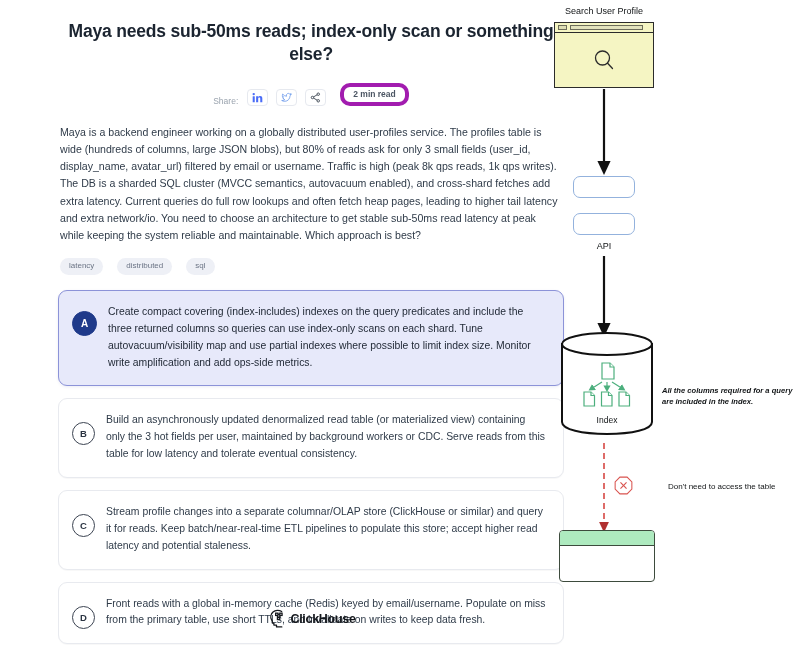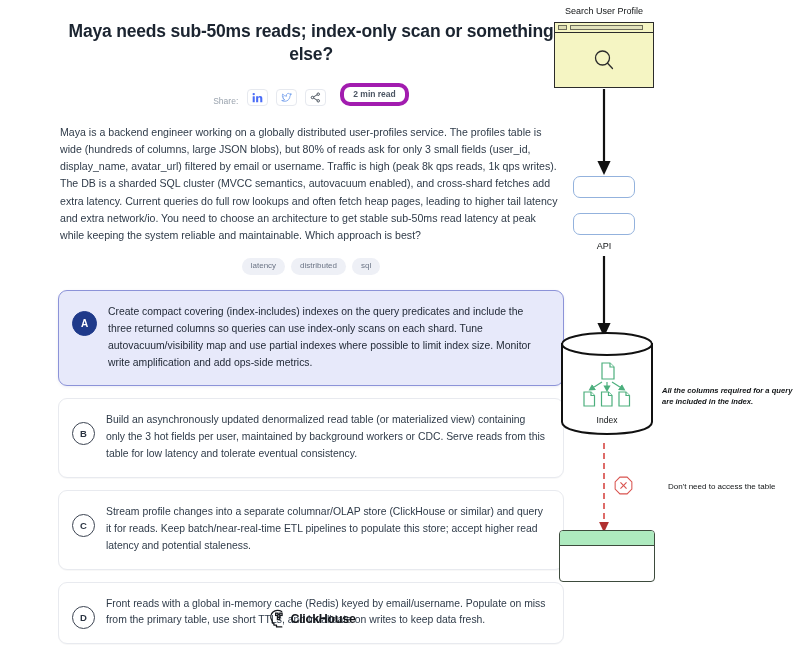--- a/index.html
+++ b/index.html
@@ -66,23 +66,22 @@
 
   .body-text {
     margin: 18px 2px 0 2px;
     font-size: 10.6px;
     line-height: 1.62;
     color: #2f3b49;
     text-align: left;
   }
 
   .tags {
-    display: flex; gap: 6px;
+    display: flex; gap: 14px;
     margin: 14px 2px 0 2px;
-    justify-content: center;
   }
   .tag {
     background: #eef0f6;
     color: #6b7485;
     border-radius: 9px;
     font-size: 8px;
     padding: 4px 9px 5px 9px;
     line-height: 1;
     cursor: pointer;
   }

